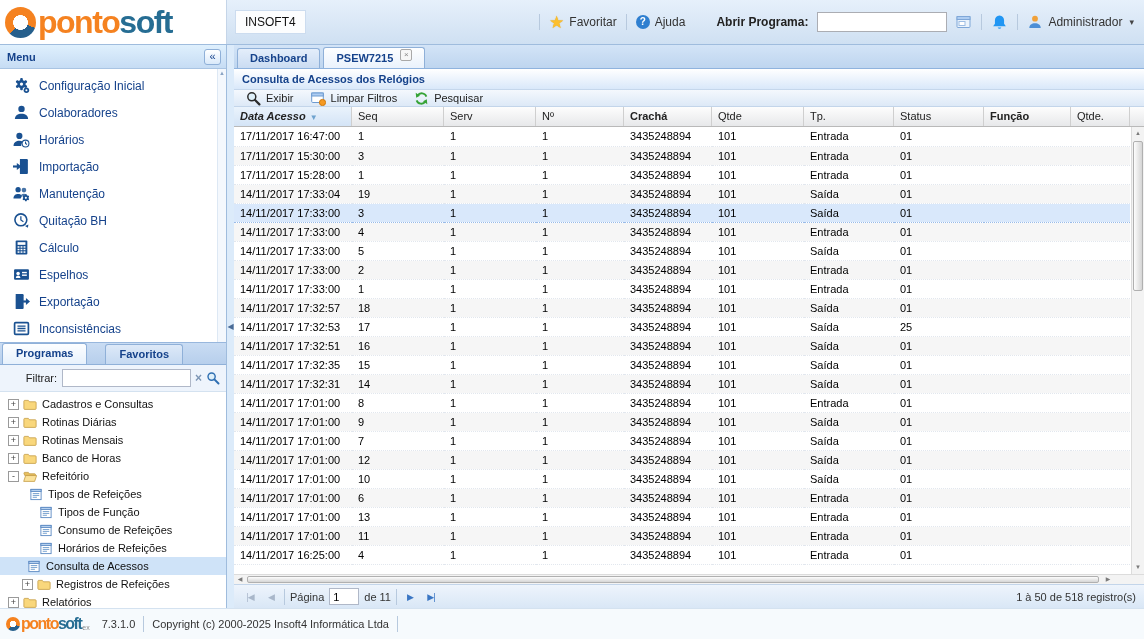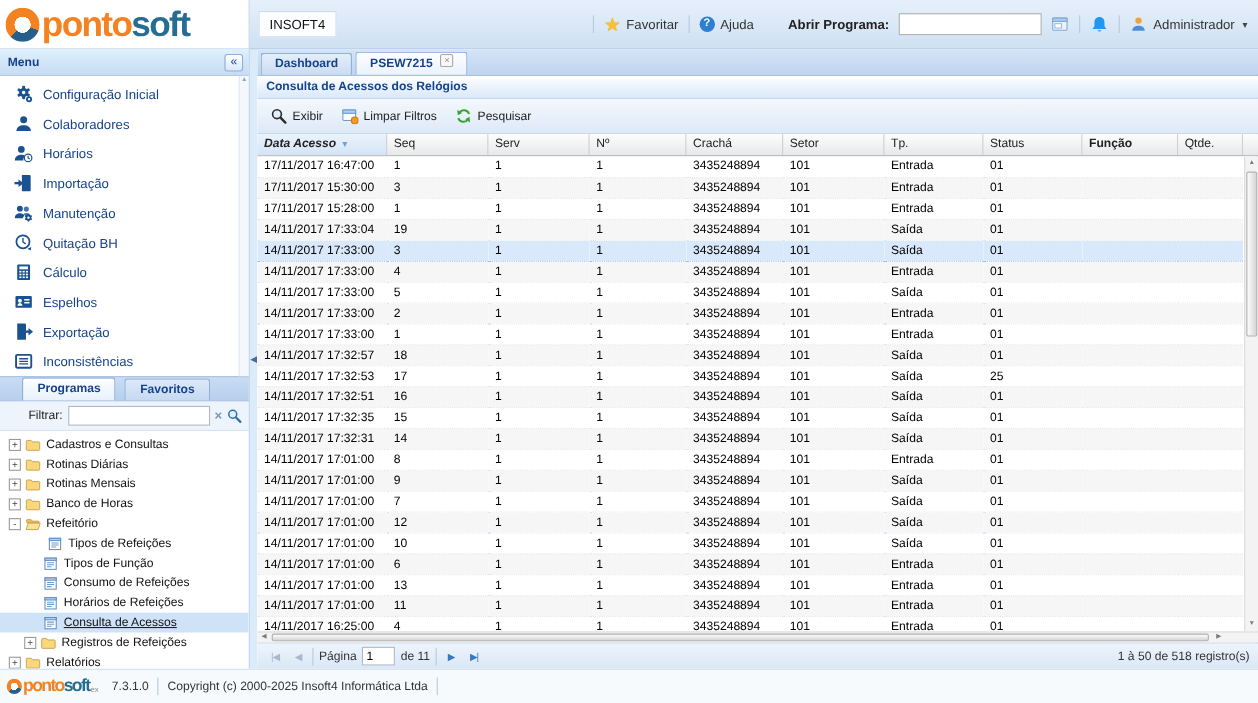--- a/index.html
+++ b/index.html
@@ -37,21 +37,21 @@
   .sidebar { width:227px; flex:none; display:flex; flex-direction:column; border-right:1px solid #9fbcdd; background:#fff; }
   .menu-header { height:24px; flex:none; display:flex; align-items:center; padding:0 5px 0 7px; background:linear-gradient(#dff0fd,#c6dcf4); border-bottom:1px solid #a9c4e3; }
   .menu-title { font-weight:bold; color:#15428b; font-size:11px; }
   .collapse-btn { margin-left:auto; width:17px; height:16px; border:1px solid #8fb0d8; border-radius:3px; background:linear-gradient(#fff,#d9e9fa); color:#15428b; font-size:11px; line-height:13px; text-align:center; cursor:pointer; }
   .menu-list { height:273px; flex:none; padding-top:3px; position:relative; }
   .menu-scroll { position:absolute; top:0; right:0; bottom:0; width:9px; background:#f4f8fd; border-left:1px solid #dde8f4; font-size:6px; color:#8aa4c4; text-align:center; line-height:8px; }
   .menu-item { height:27px; display:flex; align-items:center; gap:9px; padding-left:12px; cursor:pointer; }
   .mi-icon { width:18px; height:18px; flex:none; display:inline-flex; align-items:center; justify-content:center; }
   .mi-icon svg { width:17px; height:17px; }
   .mi-label { color:#15428b; font-size:12px; }
-  .side-tabs { height:23px; flex:none; display:flex; align-items:flex-end; gap:8px; padding-left:20px; background:linear-gradient(#c9dcf3,#b7cfec); border-top:1px solid #98b7dd; border-bottom:1px solid #8fb0d8; }
+  .side-tabs { height:23px; flex:none; display:flex; align-items:flex-end; gap:18px; padding-left:2px; background:linear-gradient(#c9dcf3,#b7cfec); border-top:1px solid #98b7dd; border-bottom:1px solid #8fb0d8; }
   .side-tab { height:20px; line-height:19px; padding:0 13px; border:1px solid #8fb0d8; border-bottom:none; border-radius:3px 3px 0 0; font-weight:bold; color:#15428b; font-size:11px; background:linear-gradient(#dde9f8,#c5d9f1); cursor:pointer; }
   .side-tab.active { background:linear-gradient(#fdfeff,#e7f1fc); height:21px; }
   .filter-row { height:27px; flex:none; display:flex; align-items:center; padding:0 6px 0 0; background:#eef4fc; border-bottom:1px solid #d4e2f0; }
   .filter-label { width:62px; text-align:right; padding-right:5px; font-size:11px; color:#222; }
   .filter-input { flex:1; height:18px; border:1px solid #b0b8c8; font-size:11px; padding:0 3px; font-family:inherit; min-width:0; }
   .filter-clear { color:#7d96b5; font-size:12px; font-weight:bold; padding:0 4px; cursor:pointer; }
   .filter-search { cursor:pointer; display:inline-flex; }
   .tree { flex:1; background:#fff; padding-top:3px; overflow:hidden; }
   .tree-row { height:18px; display:flex; align-items:center; gap:4px; cursor:pointer; padding-right:4px; }
   .tree-row.selected { background:#cfe3f8; }
@@ -66,21 +66,21 @@
   .splitter span { color:#4a6b96; font-size:8px; }
 
   
   .main { flex:1; display:flex; flex-direction:column; min-width:0; background:#fff;
           box-shadow: inset -1px 0 0 #c2d5ea; }
   .main-tabs { height:24px; flex:none; display:flex; align-items:flex-end; gap:3px; padding-left:3px; background:linear-gradient(#d3e4f7,#bed5ef); border-bottom:1px solid #8fb3de; }
   .main-tab { height:20px; line-height:19px; padding:0 12px; border:1px solid #8fb0d8; border-bottom:none; border-radius:3px 3px 0 0; font-weight:bold; font-size:11px; color:#15428b; background:linear-gradient(#e4eefb,#cadcf2); cursor:pointer; display:flex; align-items:center; }
   .main-tab.active { background:linear-gradient(#fdfeff,#eaf2fc); height:21px; }
   .tab-close { width:12px; height:12px; margin-left:7px; margin-top:-6px; border:1px solid #a9a9a9; border-radius:2px; background:#f7f7f7; color:#8a8a8a; font-size:8px; line-height:10px; text-align:center; font-weight:normal; cursor:pointer; }
   .panel-title { height:21px; flex:none; line-height:20px; padding-left:8px; font-weight:bold; color:#15428b; background:linear-gradient(#ffffff,#d9e8fa); border-bottom:1px solid #c5d7ec; }
-  .toolbar { height:32px; flex:none; display:flex; align-items:center; gap:3px; padding-left:5px; background:linear-gradient(#f4f8fd,#dde9f7); border-bottom:1px solid #c3d5ea; }
+  .toolbar { height:17px; flex:none; display:flex; align-items:center; gap:3px; padding-left:5px; background:linear-gradient(#f4f8fd,#dde9f7); border-bottom:1px solid #c3d5ea; }
   .tool-btn { display:flex; align-items:center; gap:5px; padding:3px 7px; border-radius:3px; cursor:pointer; color:#222; }
   .tool-btn svg { width:15px; height:15px; }
 
   
   .grid-head { height:20px; flex:none; display:flex; background:linear-gradient(#fdfdfd,#e7e8ea); border-bottom:1px solid #b9b9b9; }
   .gh-cell { height:100%; border-right:1px solid #cfcfcf; padding:0 0 0 6px; line-height:19px; font-size:11px; color:#222; white-space:nowrap; overflow:hidden; cursor:pointer; }
   .gh-cell.sorted { background:linear-gradient(#eaf3fc,#d4e4f6); font-weight:bold; font-style:italic; }
   .sort-arrow { color:#6fa3cf; font-size:8px; margin-left:4px; font-style:normal; }
   .gh-fill { flex:1; border-right:none; cursor:default; }
   .grid-body { flex:1; position:relative; overflow:hidden; }
@@ -359,21 +359,21 @@
           <div class="tree-row" style="padding-left: 8px;">
             <span class="expander">-</span>
             <span class="tree-icon">
               <svg viewBox="0 0 16 14">
                 <path d="M1 3.2c0-.5.4-.9.9-.9h4.2l1.3 1.6h6c.5 0 .9.4.9.9v1H2z" fill="#e8c05e" stroke="#c39a43" stroke-width=".9"></path>
                 <path d="M.8 12.6L3 5.9h12.6l-2.3 6.7z" fill="#fbe29a" stroke="#c39a43" stroke-width=".9"></path>
               </svg>
             </span>
             <span class="tree-label">Refeitório</span>
           </div>
-          <div class="tree-row" style="padding-left: 26px;">
+          <div class="tree-row" style="padding-left: 12px;">
             <span class="tree-spacer"></span>
             <span class="tree-icon">
               <svg viewBox="0 0 14 14">
                 <rect x="1.5" y="1.5" width="11" height="11" fill="#fff" stroke="#5f8cc4"></rect>
                 <rect x="1.5" y="1.5" width="11" height="2.2" fill="#b9d2f0" stroke="#5f8cc4"></rect>
                 <path d="M3.5 6h7M3.5 8h7M3.5 10h4.5" stroke="#6f9ccc"></path>
               </svg>
             </span>
             <span class="tree-label">Tipos de Refeições</span>
           </div>
@@ -403,21 +403,21 @@
             <span class="tree-spacer"></span>
             <span class="tree-icon">
               <svg viewBox="0 0 14 14">
                 <rect x="1.5" y="1.5" width="11" height="11" fill="#fff" stroke="#5f8cc4"></rect>
                 <rect x="1.5" y="1.5" width="11" height="2.2" fill="#b9d2f0" stroke="#5f8cc4"></rect>
                 <path d="M3.5 6h7M3.5 8h7M3.5 10h4.5" stroke="#6f9ccc"></path>
               </svg>
             </span>
             <span class="tree-label">Horários de Refeições</span>
           </div>
-          <div class="tree-row selected" style="padding-left: 22px; text-decoration: underline;">
+          <div class="tree-row selected" style="padding-left: 10px;">
             <span class="tree-spacer"></span>
             <span class="tree-icon">
               <svg viewBox="0 0 14 14">
                 <rect x="1.5" y="1.5" width="11" height="11" fill="#fff" stroke="#5f8cc4"></rect>
                 <rect x="1.5" y="1.5" width="11" height="2.2" fill="#b9d2f0" stroke="#5f8cc4"></rect>
                 <path d="M3.5 6h7M3.5 8h7M3.5 10h4.5" stroke="#6f9ccc"></path>
               </svg>
             </span>
             <span class="tree-label">Consulta de Acessos</span>
           </div>
@@ -487,22 +487,22 @@
               </svg>
             </span>
             <span>Pesquisar</span>
           </div>
         </div>
       <div class="grid-head">
           <div class="gh-cell sorted" style="width: 118px;"><span>Data Acesso</span><span class="sort-arrow">▼</span></div>
           <div class="gh-cell" style="width: 92px;"><span>Seq</span></div>
           <div class="gh-cell" style="width: 92px;"><span>Serv</span></div>
           <div class="gh-cell" style="width: 88px;"><span>Nº</span></div>
-          <div class="gh-cell" style="width: 88px;"><span>Crachá</span></div>
-          <div class="gh-cell" style="width: 92px;"><span>Setor</span></div>
+          <div class="gh-cell" style="width: 88px; font-weight: bold;"><span>Crachá</span></div>
+          <div class="gh-cell" style="width: 92px;"><span>Qtde</span></div>
           <div class="gh-cell" style="width: 90px;"><span>Tp.</span></div>
           <div class="gh-cell" style="width: 90px;"><span>Status</span></div>
           <div class="gh-cell" style="width: 87px; font-weight: bold;"><span>Função</span></div>
           <div class="gh-cell" style="width: 59px;"><span>Qtde.</span></div>
           <div class="gh-cell gh-fill"></div>
         </div>
       <div class="grid-body">
         <table class="grid">
             <colgroup>
               <col style="width: 118px;">

